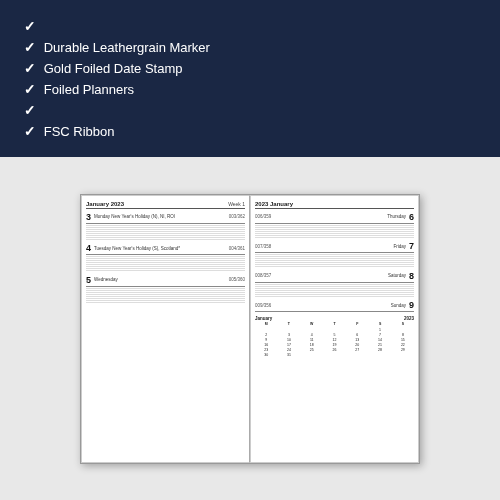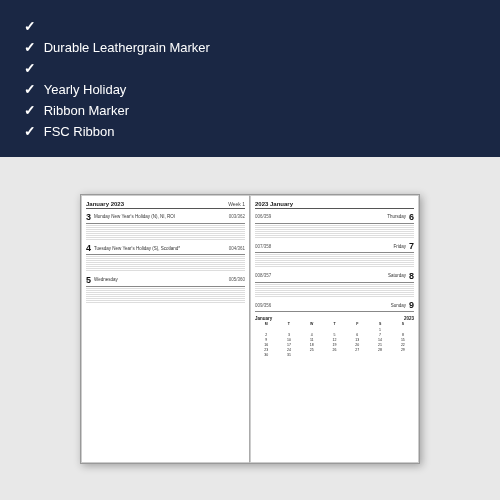--- a/index.html
+++ b/index.html
@@ -245,28 +245,28 @@
     <ul class="features-list">
     <li>
           <span class="checkmark">✓</span>
         </li>
         <li>
           <span class="checkmark">✓</span>
           <span>Durable Leathergrain Marker</span>
         </li>
         <li>
           <span class="checkmark">✓</span>
+          <span>Gold Foiled Date Stamp</span>
         </li>
         <li>
           <span class="checkmark">✓</span>
-          <span>Yearly Holiday</span>
+          <span>Foiled Planners</span>
         </li>
         <li>
           <span class="checkmark">✓</span>
-          <span>Ribbon Marker</span>
         </li>
         <li>
           <span class="checkmark">✓</span>
           <span>FSC Ribbon</span>
         </li>
       </ul>
     <div class="brand-text">
       <div class="brand-title"></div>
       <div class="brand-subtitle"></div>
     </div>

